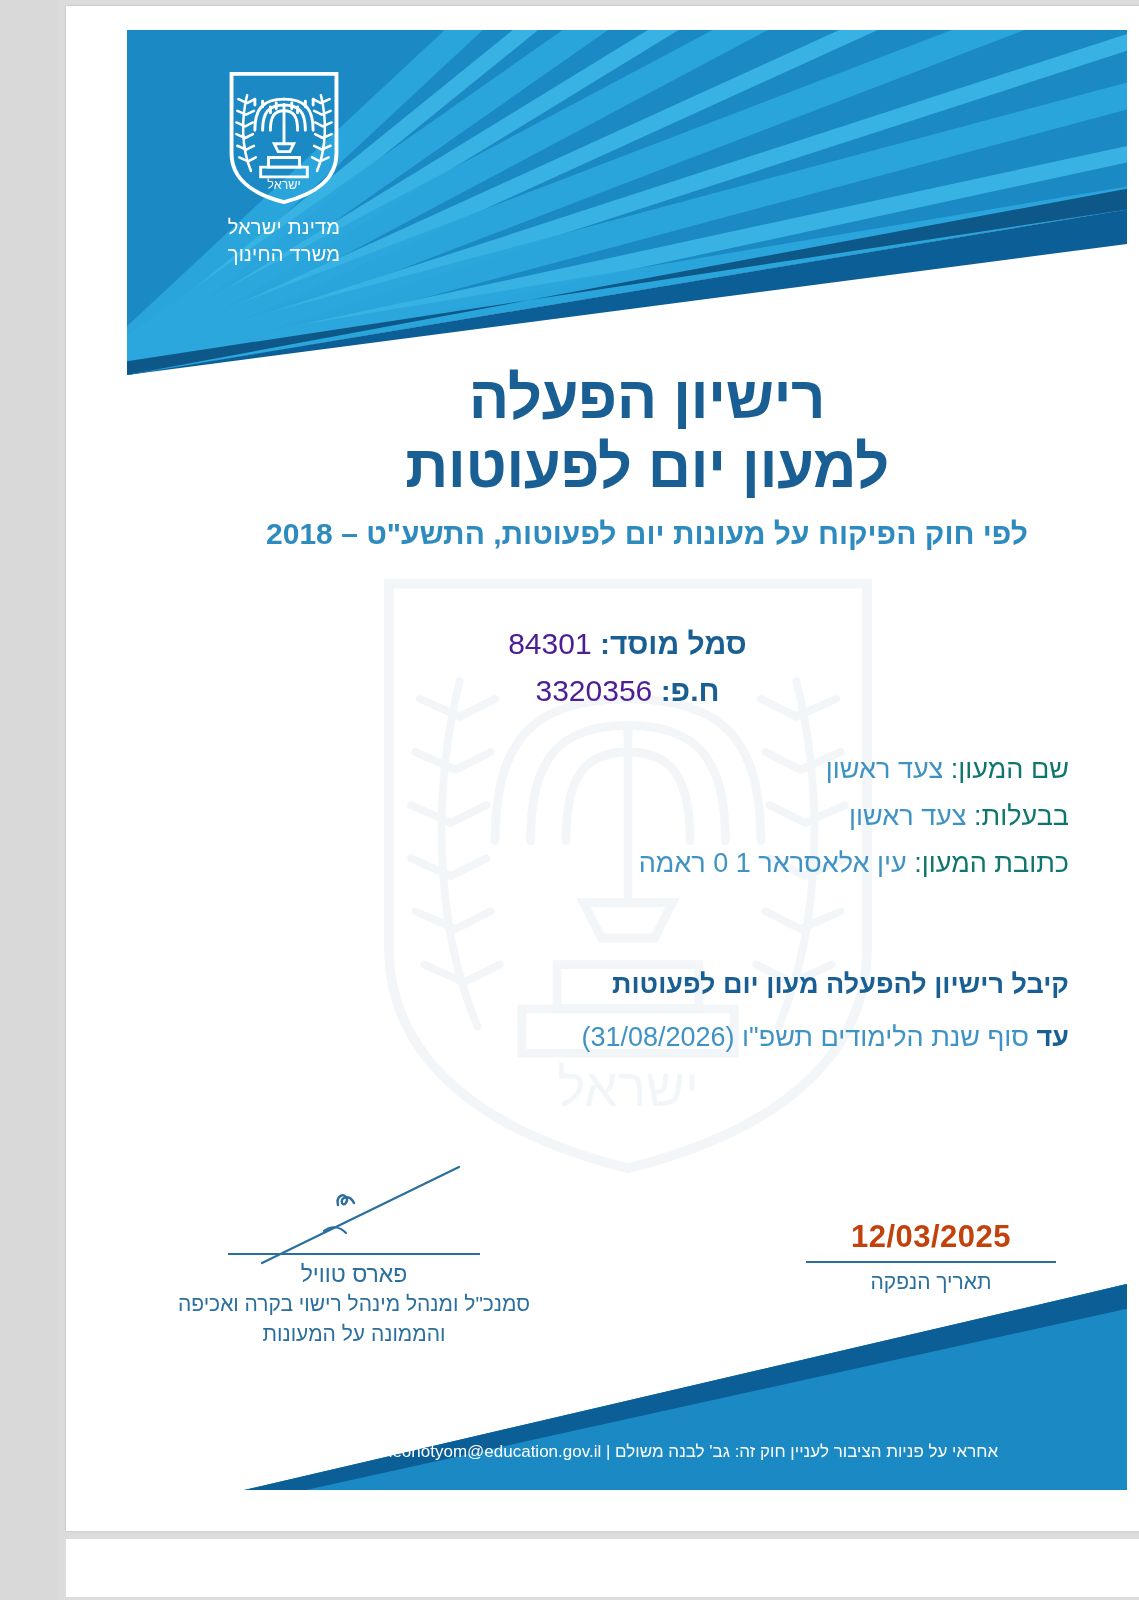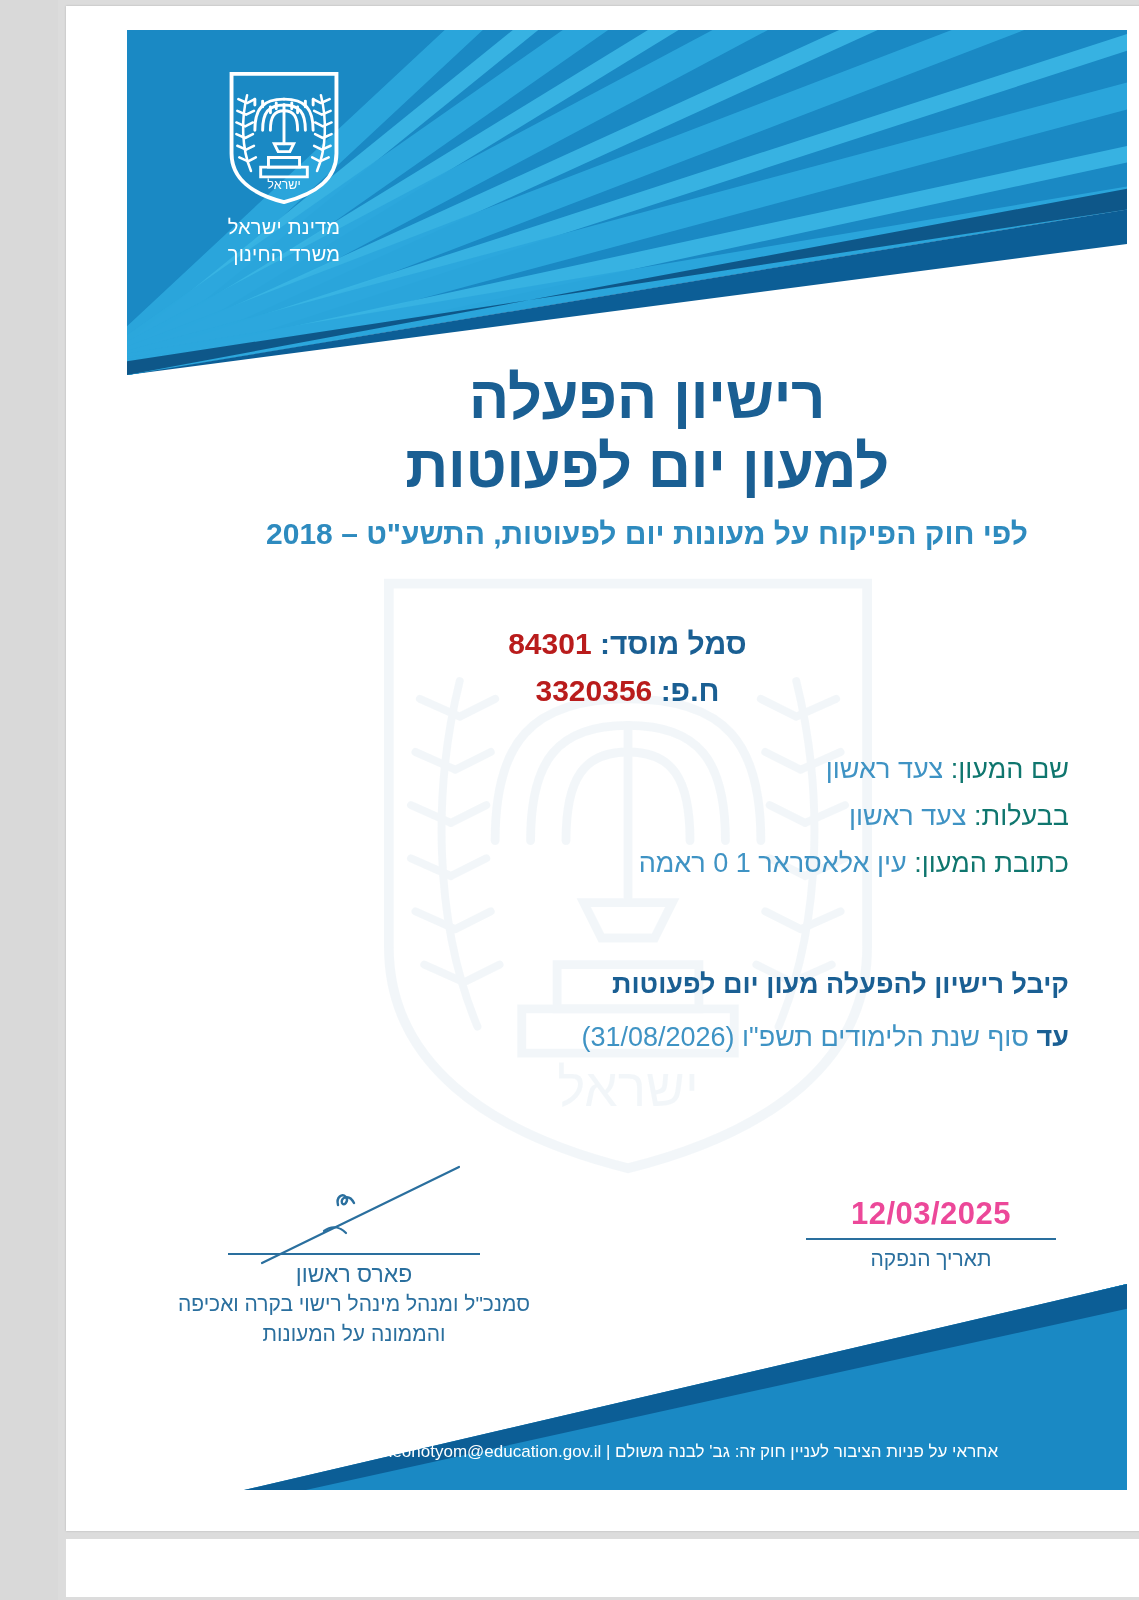--- a/index.html
+++ b/index.html
@@ -136,21 +136,21 @@
   }
 
   
   .ids { position: absolute; left: 0; right: 0; top: 615px; text-align: center; }
   .id-row {
     font-size: 30px;
     font-weight: 700;
     color: #1a5f93;
     line-height: 1.55;
   }
-  .id-row .val { color: #b91c1c; font-weight: 700; }
+  .id-row .val { color: #4c1d95; font-weight: 400; }
 
   
   .details {
     position: absolute;
     top: 740px;
     right: 120px;
     left: 120px;
     text-align: right;
   }
   .detail-row {
@@ -200,23 +200,24 @@
   .issue-block {
     position: absolute;
     top: 1190px;
     right: 108px;
     width: 300px;
     text-align: center;
   }
   .issue-date {
     font-size: 31px;
     font-weight: 700;
-    color: #ec4899;
+    color: #c2410c;
     letter-spacing: .5px;
     direction: ltr;
+    margin-top: 23px;
   }
   .issue-rule { width: 250px; height: 2px; background: #2a6f9e; margin: 6px auto 0; }
   .issue-label { font-size: 21px; color: #2a6f9e; margin-top: 7px; }
 
   
   .footer {
     position: absolute;
     left: 178px;
     top: 1278px;
     width: 883px;
@@ -390,21 +391,21 @@
       </div>
     </div>
 
     <div class="sig-block">
       <svg class="sig-svg" viewBox="0 0 230 110">
         <path d="M8 104 L205 8" stroke="#2a6f9e" stroke-width="2.2" fill="none" stroke-linecap="round"></path>
         <path d="M84 46 C82 38 88 34 92 38 C95 42 90 48 88 44 C86 39 95 34 100 44" stroke="#2a6f9e" stroke-width="2.4" fill="none" stroke-linecap="round"></path>
         <path d="M70 72 C78 66 86 68 92 74" stroke="#2a6f9e" stroke-width="2.2" fill="none" stroke-linecap="round"></path>
       </svg>
       <div class="sig-rule"></div>
-      <div class="sig-name">פארס ראשון</div>
+      <div class="sig-name">פארס טוויל</div>
       <div class="sig-title">סמנכ"ל ומנהל מינהל רישוי בקרה ואכיפה</div>
       <div class="sig-title">והממונה על המעונות</div>
     </div>
 
     <div class="issue-block">
       <div class="issue-date">12/03/2025</div>
       <div class="issue-rule"></div>
       <div class="issue-label">תאריך הנפקה</div>
     </div>
 

